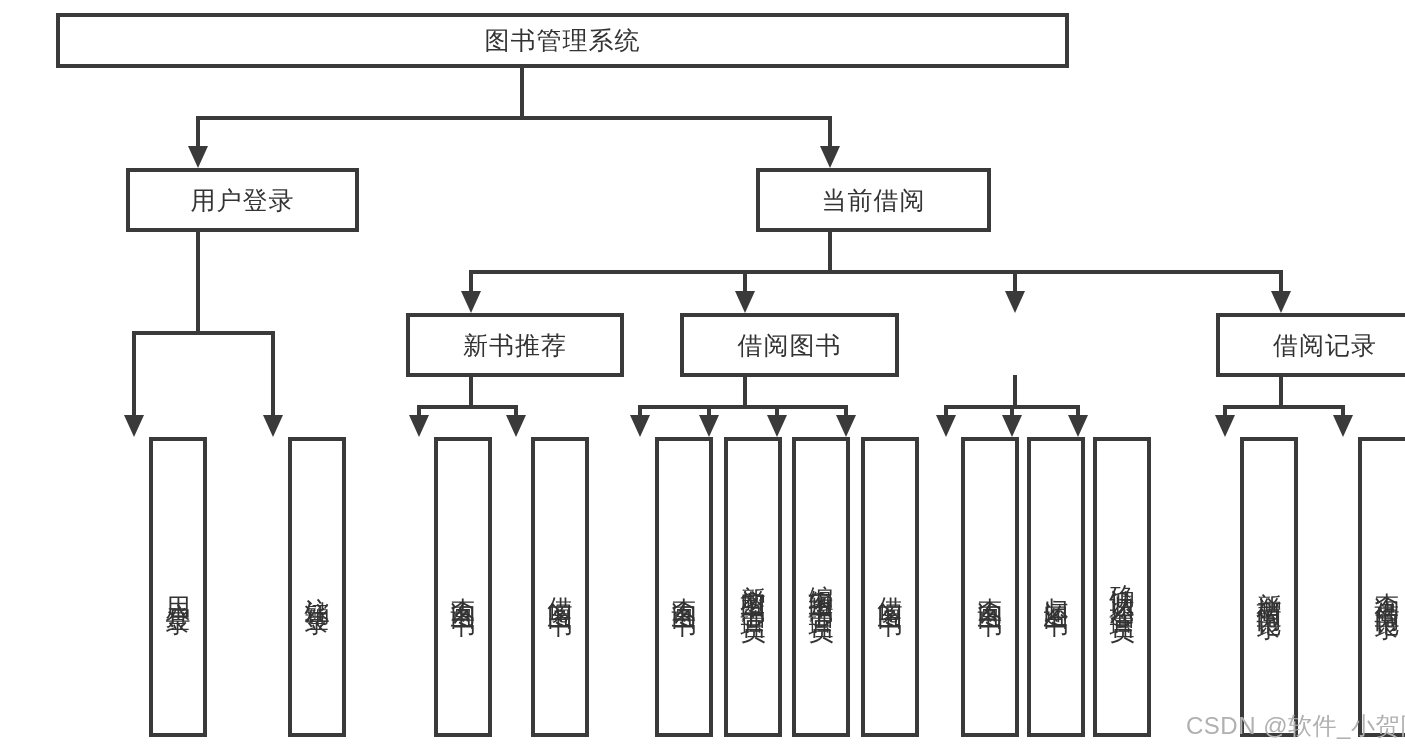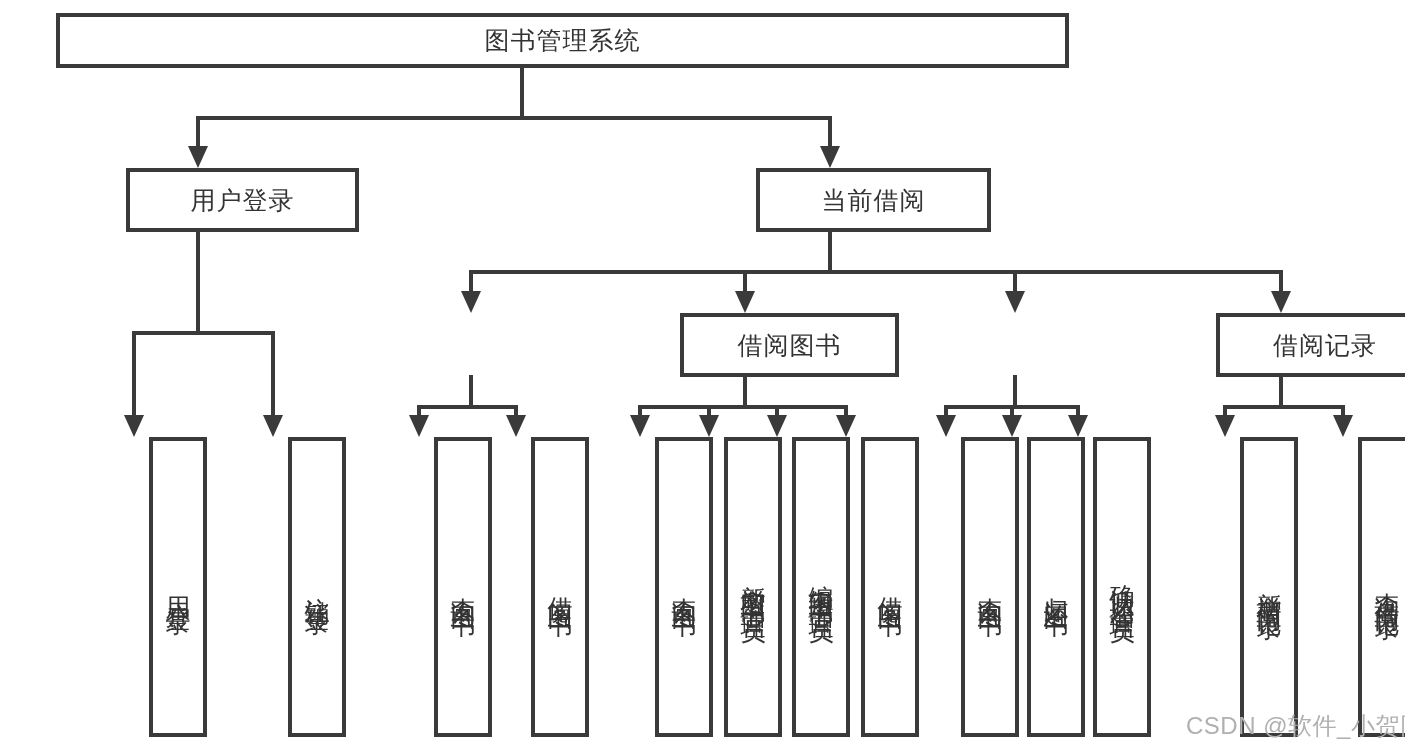--- a/index.html
+++ b/index.html
@@ -33,20 +33,21 @@
 </head>
 <body>
 
 <div class="canvas" style="--line: #3a3a3a; --text: #333333; background: rgb(255, 255, 255);">
 
   <div class="node hnode" style="left:12px; top:13px; width:1013px; height:55px;">图书管理系统</div>
 
   <div class="node hnode" style="left:82px; top:168px; width:233px; height:64px;">用户登录</div>
   <div class="node hnode" style="left:712px; top:168px; width:235px; height:64px;">当前借阅</div>
 
+  <div class="node hnode" style="left:362px; top:313px; width:218px; height:64px;">新书推荐</div>
   <div class="node hnode" style="left:636px; top:313px; width:219px; height:64px;">借阅图书</div>
   <div class="node hnode" style="left:1172px; top:313px; width:218px; height:64px;">借阅记录</div>
 
   <div class="node vnode" style="left:105px; top:437px; width:58px; height:300px;">
     <span>用户登录</span>
   </div>
   <div class="node vnode" style="left:244px; top:437px; width:58px; height:300px;">
     <span>注销登录</span>
   </div>
 

